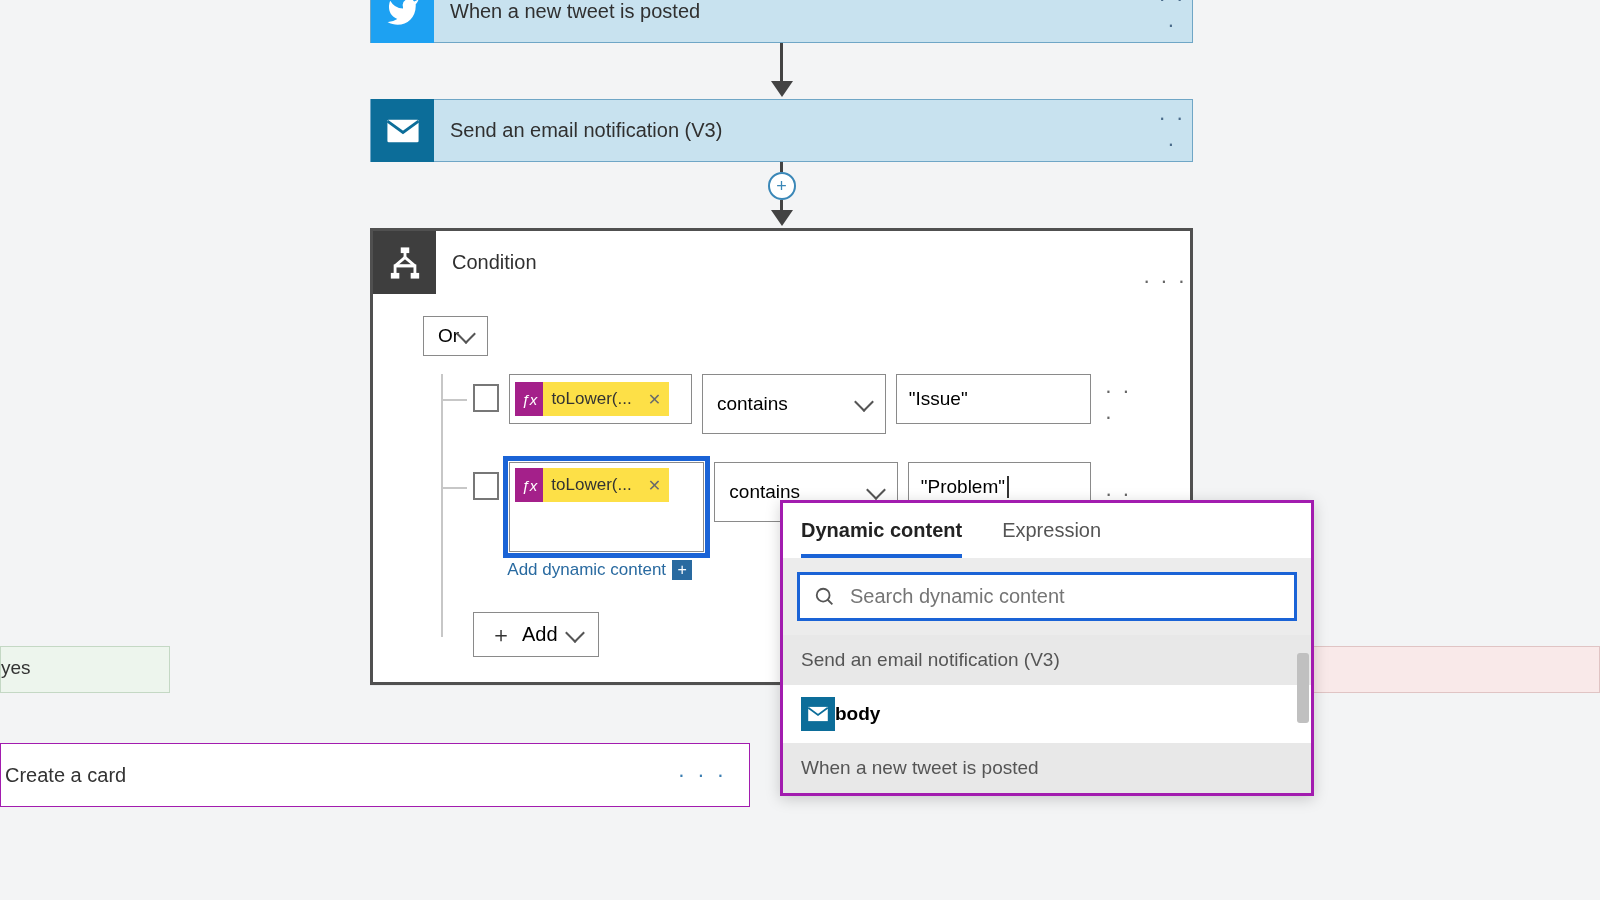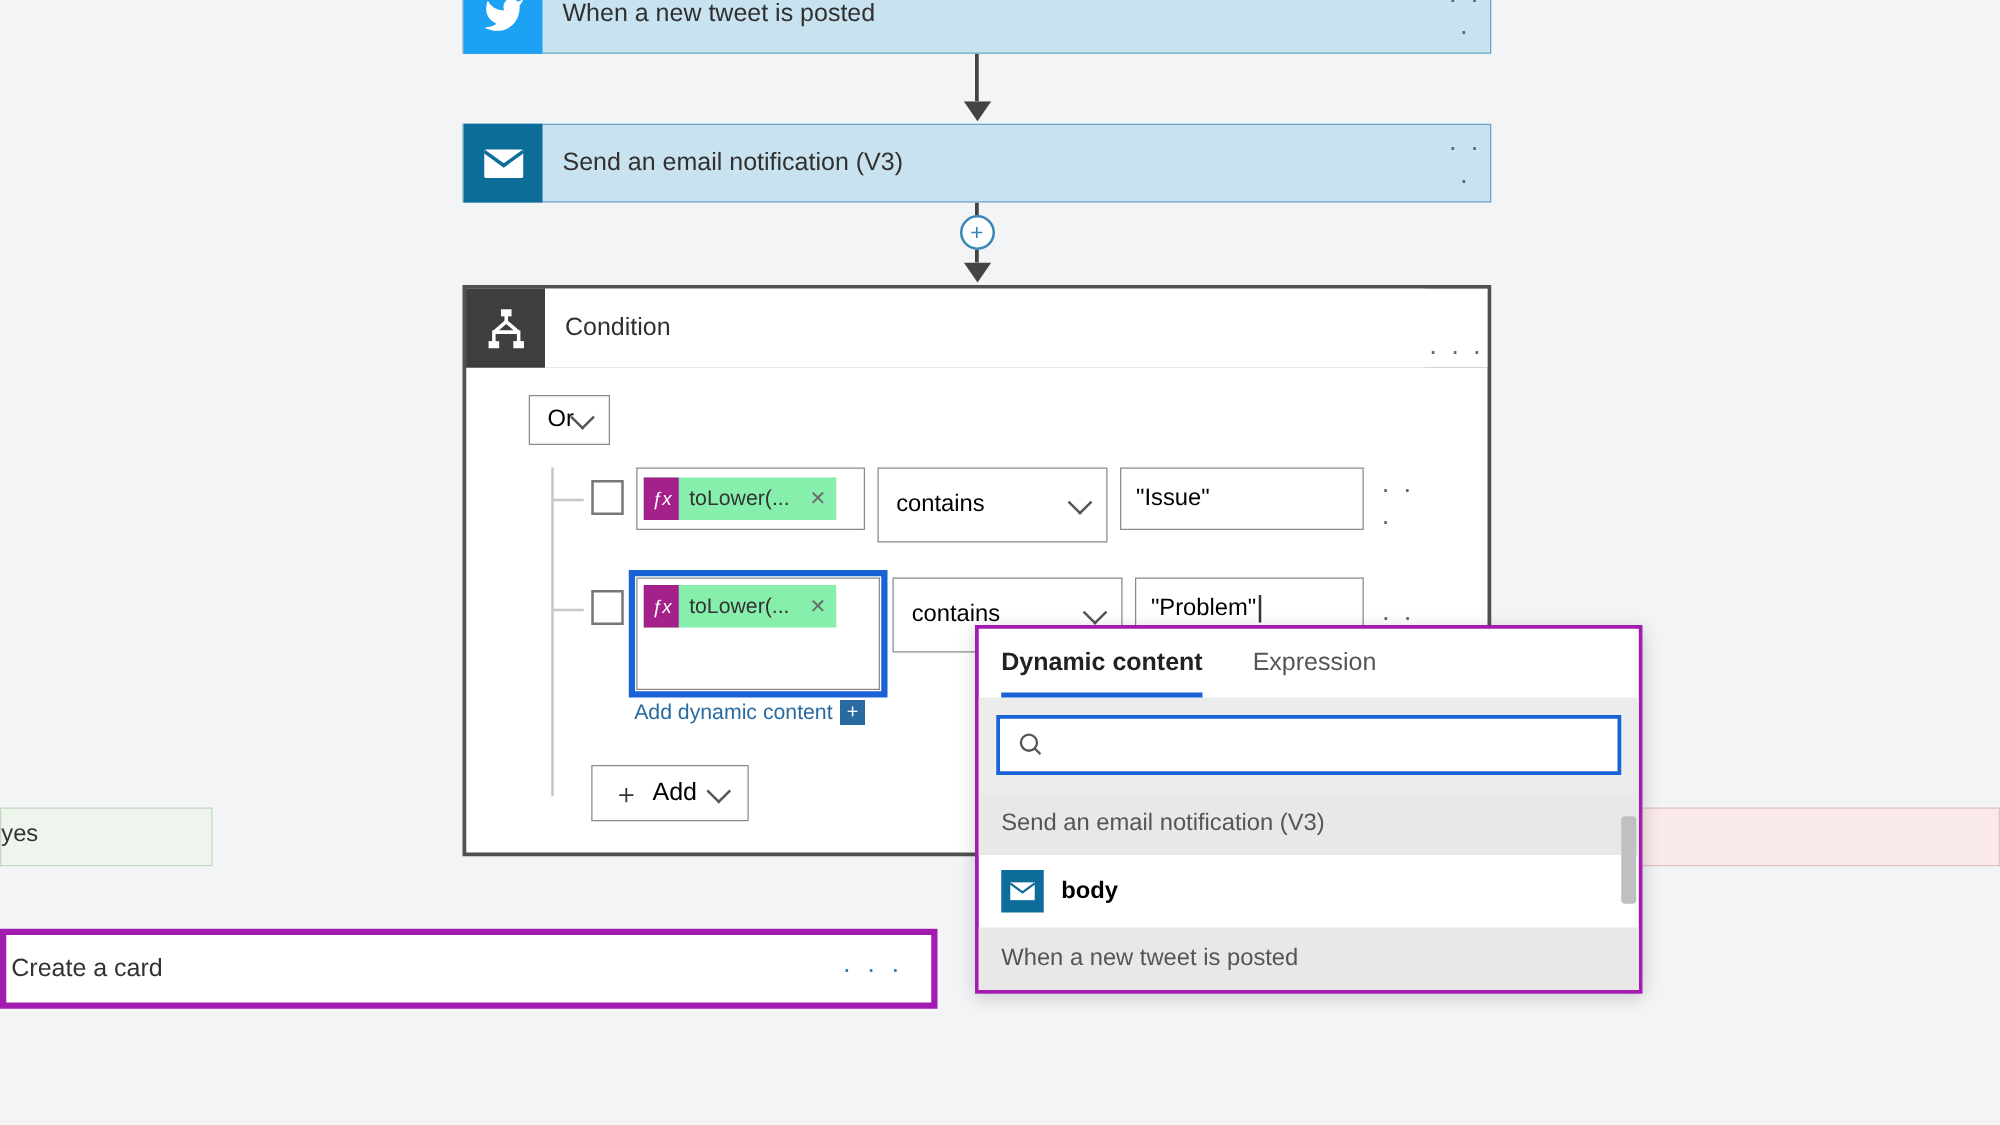--- a/index.html
+++ b/index.html
@@ -194,21 +194,21 @@
   }
   .token-box.tall { min-height: 90px; align-items: flex-start; }
   .token-box.highlight {
     outline: 5px solid #1a63d6;
     outline-offset: 1px;
   }
 
   .fx-token {
     display: inline-flex;
     align-items: center;
-    background: #86efac;
+    background: #fde047;
     height: 34px;
     font-size: 17px;
   }
   .fx-badge {
     background: #a4208a;
     color:#fff;
     width: 28px; height: 100%;
     display:flex; align-items:center; justify-content:center;
     font-style: italic;
     font-size: 15px;
@@ -294,21 +294,21 @@
     background: #f9e9e9;
     border: 1px solid #e0c4c4;
   }
   .create-card {
     position: absolute;
     left: 0;
     top: 743px;
     width: 750px;
     height: 64px;
     background: #fff;
-    border: 5px solid #a21caf;
+    border: 1px solid #a21caf;
     display:flex; align-items:center;
     padding: 0 4px;
     font-size: 20px;
     color: #333;
   }
   .create-card .spacer{ flex:1; }
   .create-card-menu {
     font-size: 22px;
     letter-spacing: 3px;
     color: #3a7db1;
@@ -350,21 +350,21 @@
     font-size: 20px; font-family:inherit;
     color:#555;
   }
   .dc-section-head {
     background: #e8e8e8;
     padding: 14px 18px;
     font-size: 19px;
     color: #555;
   }
   .dc-item {
-    display:flex; align-items:center; gap:14px;
+    display:flex; align-items:center; 
     padding: 12px 18px;
     font-size: 19px;
   }
   .dc-item-icon {
     width: 34px; height: 34px;
     background: #0c6d99;
     display:flex; align-items:center; justify-content:center;
   }
   .dc-scroll {
     position:absolute;
@@ -531,20 +531,21 @@
   <div class="dc-tabs">
     <div class="dc-tab active">Dynamic content</div>
     <div class="dc-tab">Expression</div>
   </div>
   <div class="dc-search-wrap">
     <div class="dc-search">
       <svg width="22" height="22" viewBox="0 0 24 24" fill="none" stroke="#555" stroke-width="2">
           <circle cx="10" cy="10" r="7"></circle>
           <line x1="20" y1="20" x2="15" y2="15"></line>
         </svg>
+      <input placeholder="Search dynamic content" style="">
     </div>
   </div>
   <div class="dc-section-head">Send an email notification (V3)</div>
   <div class="dc-item">
     <div class="dc-item-icon">
       <svg width="22" height="16" viewBox="0 0 24 18">
           <rect x="1" y="1" width="22" height="16" fill="#fff"></rect>
           <path d="M1 2l11 8 11-8" stroke="#0c6d99" stroke-width="2" fill="none"></path>
         </svg>
     </div>

